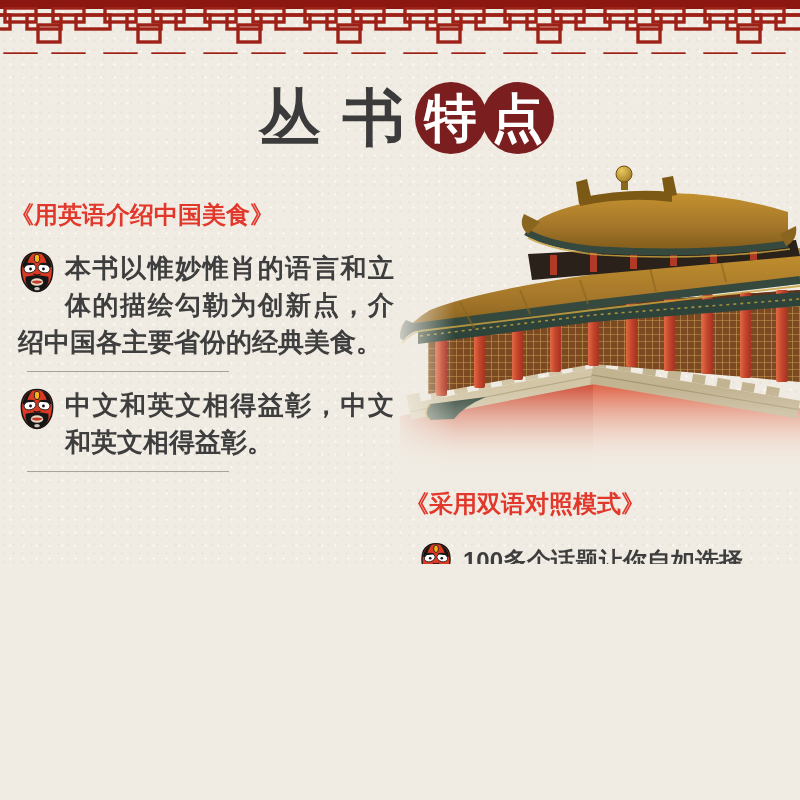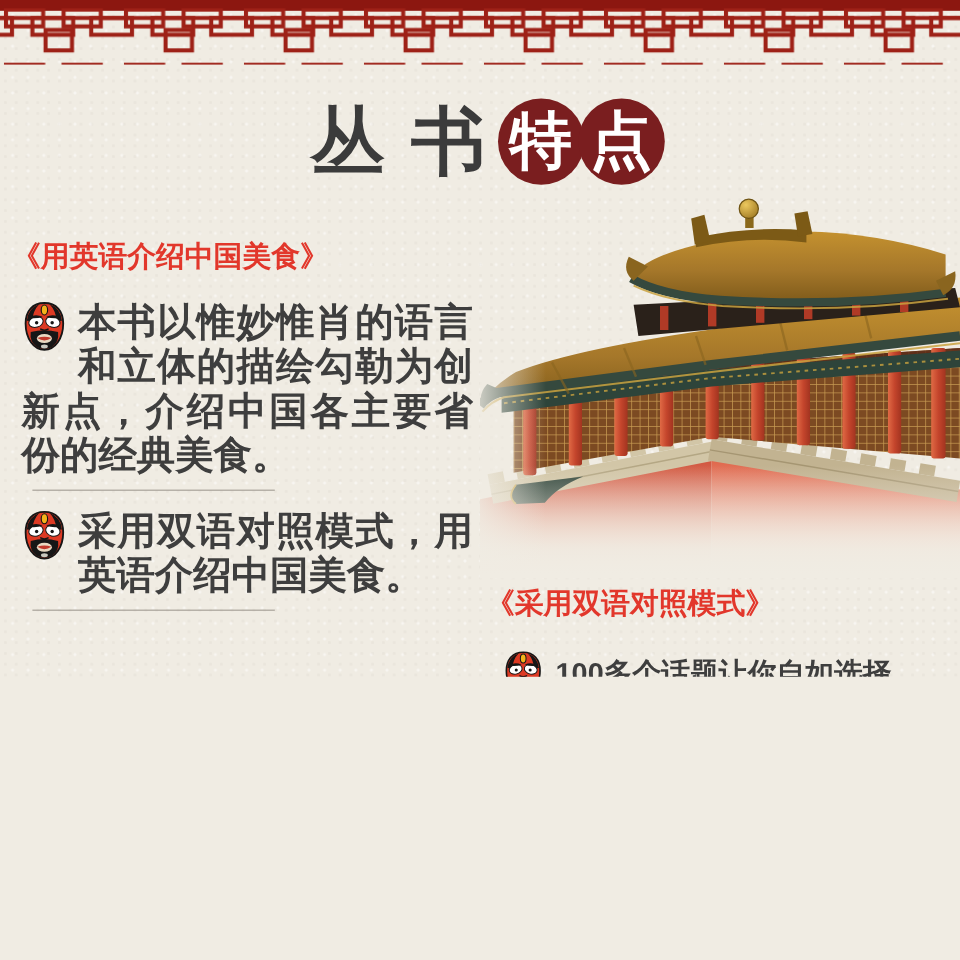--- a/index.html
+++ b/index.html
@@ -41,21 +41,21 @@
   .building{position:absolute;top:152px;right:0;width:400px;height:330px;}
   
   .left-col{position:absolute;left:18px;top:194px;width:376px;z-index:2;}
   .right-col{position:absolute;left:413px;top:483px;width:380px;z-index:2;}
   h2.sec-heading{
     margin:0 0 14px -8px;font-size:24px;font-weight:bold;color:#e2372b;
     line-height:42px;white-space:nowrap;letter-spacing:0;
   }
   .para-block{margin-top:2px;}
   .para{
-    font-size:32px;font-weight:bold;color:#3e3e3e;line-height:37px;
+    font-size:26px;font-weight:bold;color:#3e3e3e;line-height:37px;
     text-align:justify;letter-spacing:0;
   }
   .mask-lg{float:left;width:38px;height:42px;margin:1px 9px 0 0;}
   .divider{
     border:0;height:1px;background:#a8a299;width:202px;
     margin:10px 0 15px 9px;clear:both;
   }
   .bullet-row{
     display:flex;align-items:center;margin:2px 0 0 6px;height:44px;
     white-space:nowrap;
@@ -244,21 +244,21 @@
       </div>
       <hr class="divider">
     </div>
 
 
     <div class="para-block">
       <div class="para">
         <svg class="mask-lg">
             <use href="#maskSym"></use>
           </svg>
-        <span>采用双语对照模式，用英语介绍中国美食。</span>
+        <span>中文和英文相得益彰，中文和英文相得益彰。</span>
       </div>
       <hr class="divider">
     </div>
   </div>
 
   <div class="right-col">
     <h2 class="sec-heading">《采用双语对照模式》</h2>
 
     <div class="bullet-row">
       <svg class="mask-sm">

